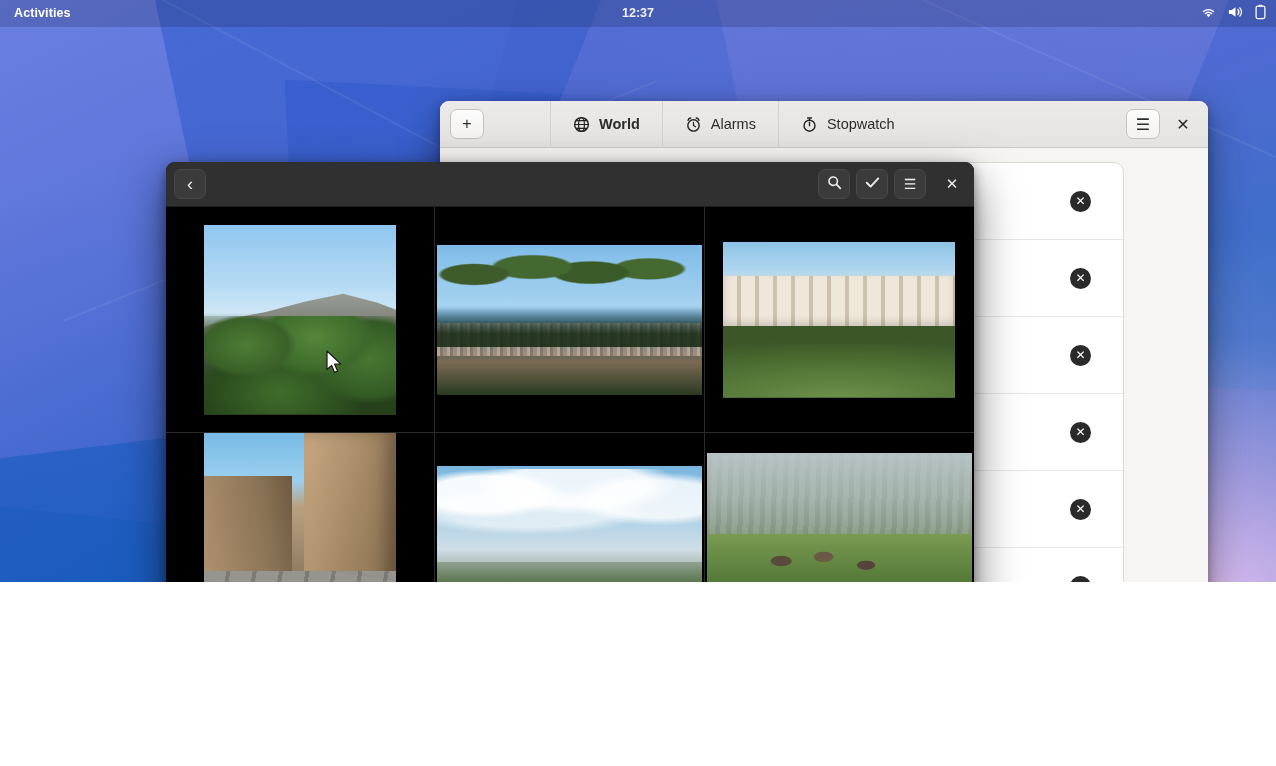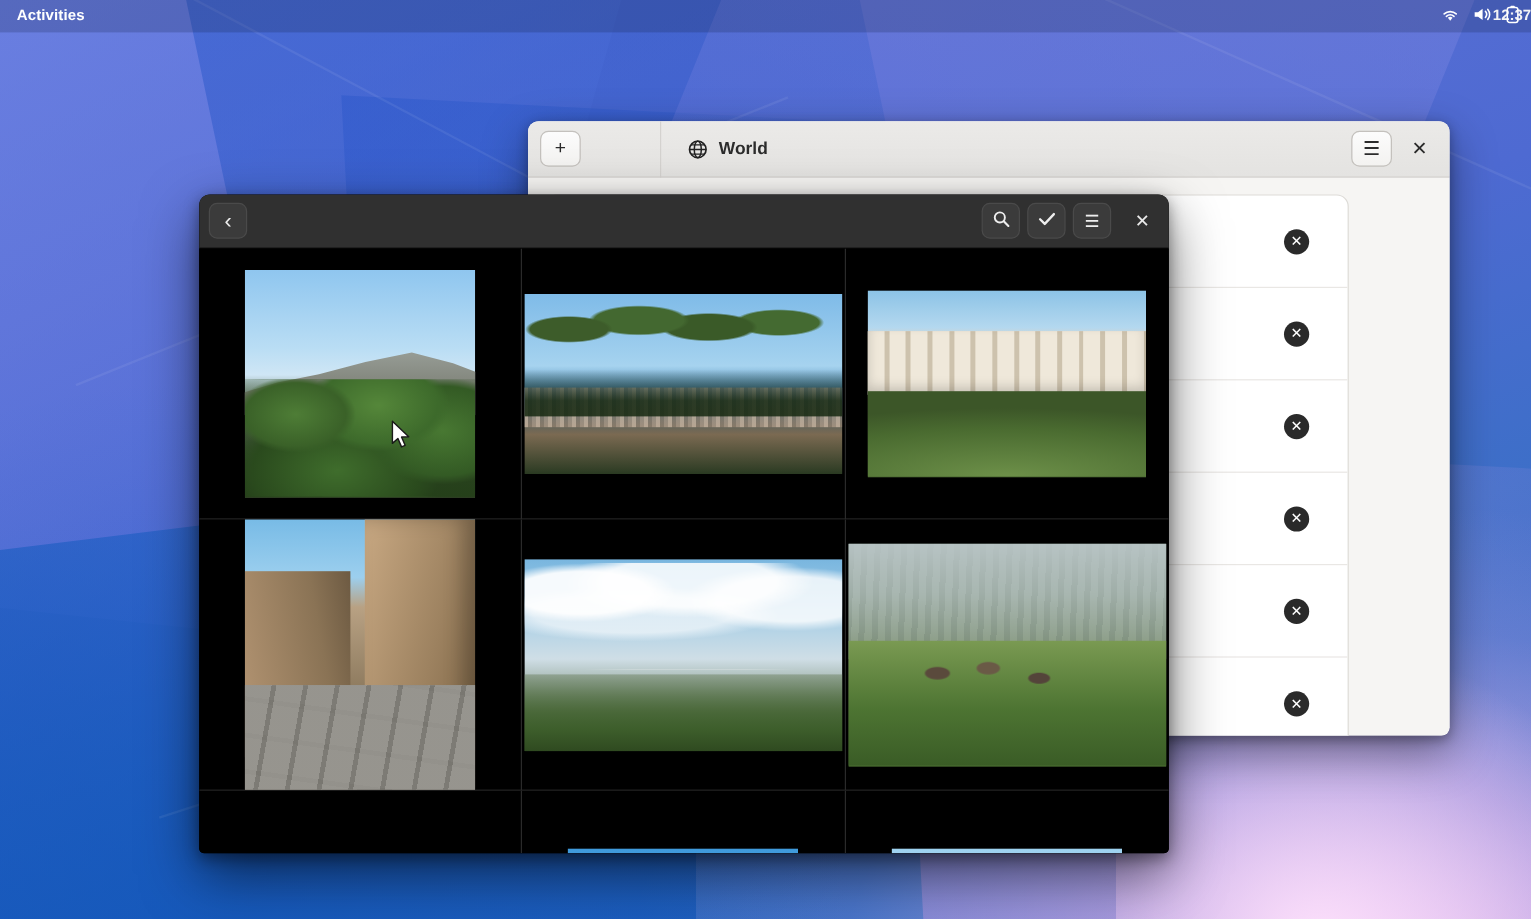--- a/index.html
+++ b/index.html
@@ -8,21 +8,21 @@
     width: 1276px;
     height: 766px;
     overflow: hidden;
     font-family: "Liberation Sans", sans-serif;
   }
 
   
   #desktop {
     position: relative;
     width: 1276px;
-    height: 766px;
+    height: 582px;
     background: #3b82f6;
     overflow: hidden;
   }
   .wp-layer { position: absolute; inset: 0; }
 
   .wp-base {
     background:
       radial-gradient(ellipse 900px 520px at 92% 104%, rgba(255,214,248,0.95) 0%, rgba(246,197,240,0.55) 26%, rgba(190,168,233,0.18) 52%, rgba(0,0,0,0) 72%),
       radial-gradient(ellipse 760px 600px at 14% 96%, rgba(16,83,177,0.55) 0%, rgba(20,90,186,0.18) 45%, rgba(0,0,0,0) 70%),
       linear-gradient(160deg, #5f74d8 0%, #5a6fd4 22%, #4e6ad2 48%, #3d6fc8 70%, #1f63bd 100%);
@@ -68,21 +68,21 @@
   }
   #activities {
     font-weight: bold;
     padding: 0 10px 0 14px;
     letter-spacing: 0.1px;
     line-height: 27px;
     color: #ffffff;
   }
   #tb-clock {
     position: absolute; left: 0; right: 0; top: 0;
-    text-align: right; line-height: 27px;
+    text-align: center; line-height: 27px;
     font-weight: bold; font-size: 12.5px;
     color: #f2f2f5;
   }
   #tb-status {
     position: absolute; right: 10px; top: 0; height: 27px;
     display: flex; align-items: center; gap: 11px;
   }
   .tbicon { display: block; }
 
   
@@ -409,21 +409,43 @@
               <circle cx="9" cy="9" r="7.3" stroke="#222" stroke-width="1.5" fill="none"></circle>
               <ellipse cx="9" cy="9" rx="3.1" ry="7.3" stroke="#222" stroke-width="1.3" fill="none"></ellipse>
               <line x1="1.8" y1="9" x2="16.2" y2="9" stroke="#222" stroke-width="1.3"></line>
               <line x1="3.1" y1="4.9" x2="14.9" y2="4.9" stroke="#222" stroke-width="1.1"></line>
               <line x1="3.1" y1="13.1" x2="14.9" y2="13.1" stroke="#222" stroke-width="1.1"></line>
             </svg>
           </span>
           <span class="tlabel">World</span>
         </div>
 
-
+        <div class="tab">
+          <span class="tabicon">
+            <svg width="17" height="17" viewBox="0 0 18 18">
+              <circle cx="9" cy="10" r="6" stroke="#222" stroke-width="1.5" fill="none"></circle>
+              <path d="M9 6.8 V10 L11.2 11.4" stroke="#222" stroke-width="1.3" fill="none" stroke-linecap="round"></path>
+              <path d="M3.2 4.6 A3.2 3.2 0 0 1 6.1 2.1" stroke="#222" stroke-width="1.5" fill="none" stroke-linecap="round"></path>
+              <path d="M14.8 4.6 A3.2 3.2 0 0 0 11.9 2.1" stroke="#222" stroke-width="1.5" fill="none" stroke-linecap="round"></path>
+            </svg>
+          </span>
+          <span class="tlabel">Alarms</span>
+        </div>
+
+        <div class="tab">
+          <span class="tabicon">
+            <svg width="17" height="17" viewBox="0 0 18 18">
+              <circle cx="9" cy="10.3" r="5.8" stroke="#222" stroke-width="1.5" fill="none"></circle>
+              <line x1="9" y1="10.3" x2="9" y2="6.6" stroke="#222" stroke-width="1.4" stroke-linecap="round"></line>
+              <rect x="6.3" y="1.2" width="5.4" height="1.6" rx="0.6" fill="#222"></rect>
+              <line x1="9" y1="2.8" x2="9" y2="4.5" stroke="#222" stroke-width="1.5"></line>
+            </svg>
+          </span>
+          <span class="tlabel">Stopwatch</span>
+        </div>
 
 
       </div>
       <div id="clocks-right">
         <div class="hdr-btn">☰</div>
         <button class="close-x">✕</button>
       </div>
     </div>
 
     <div id="clocks-body">

